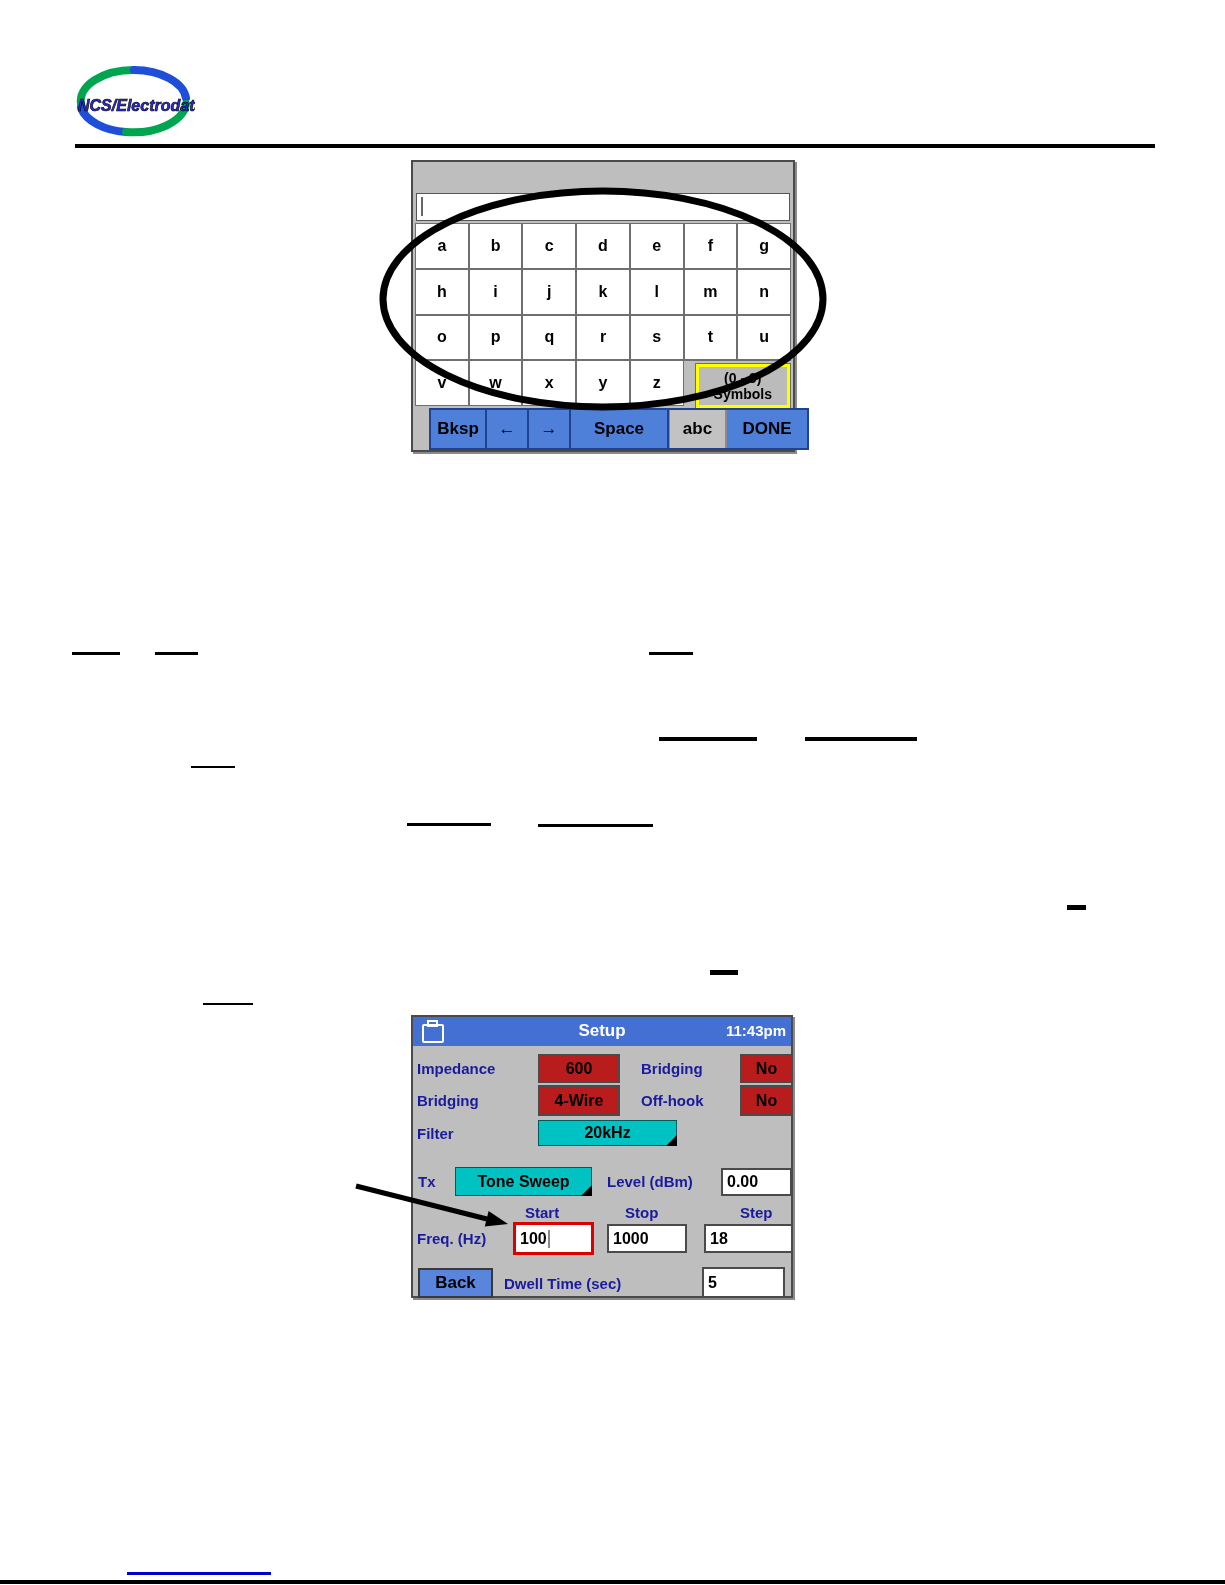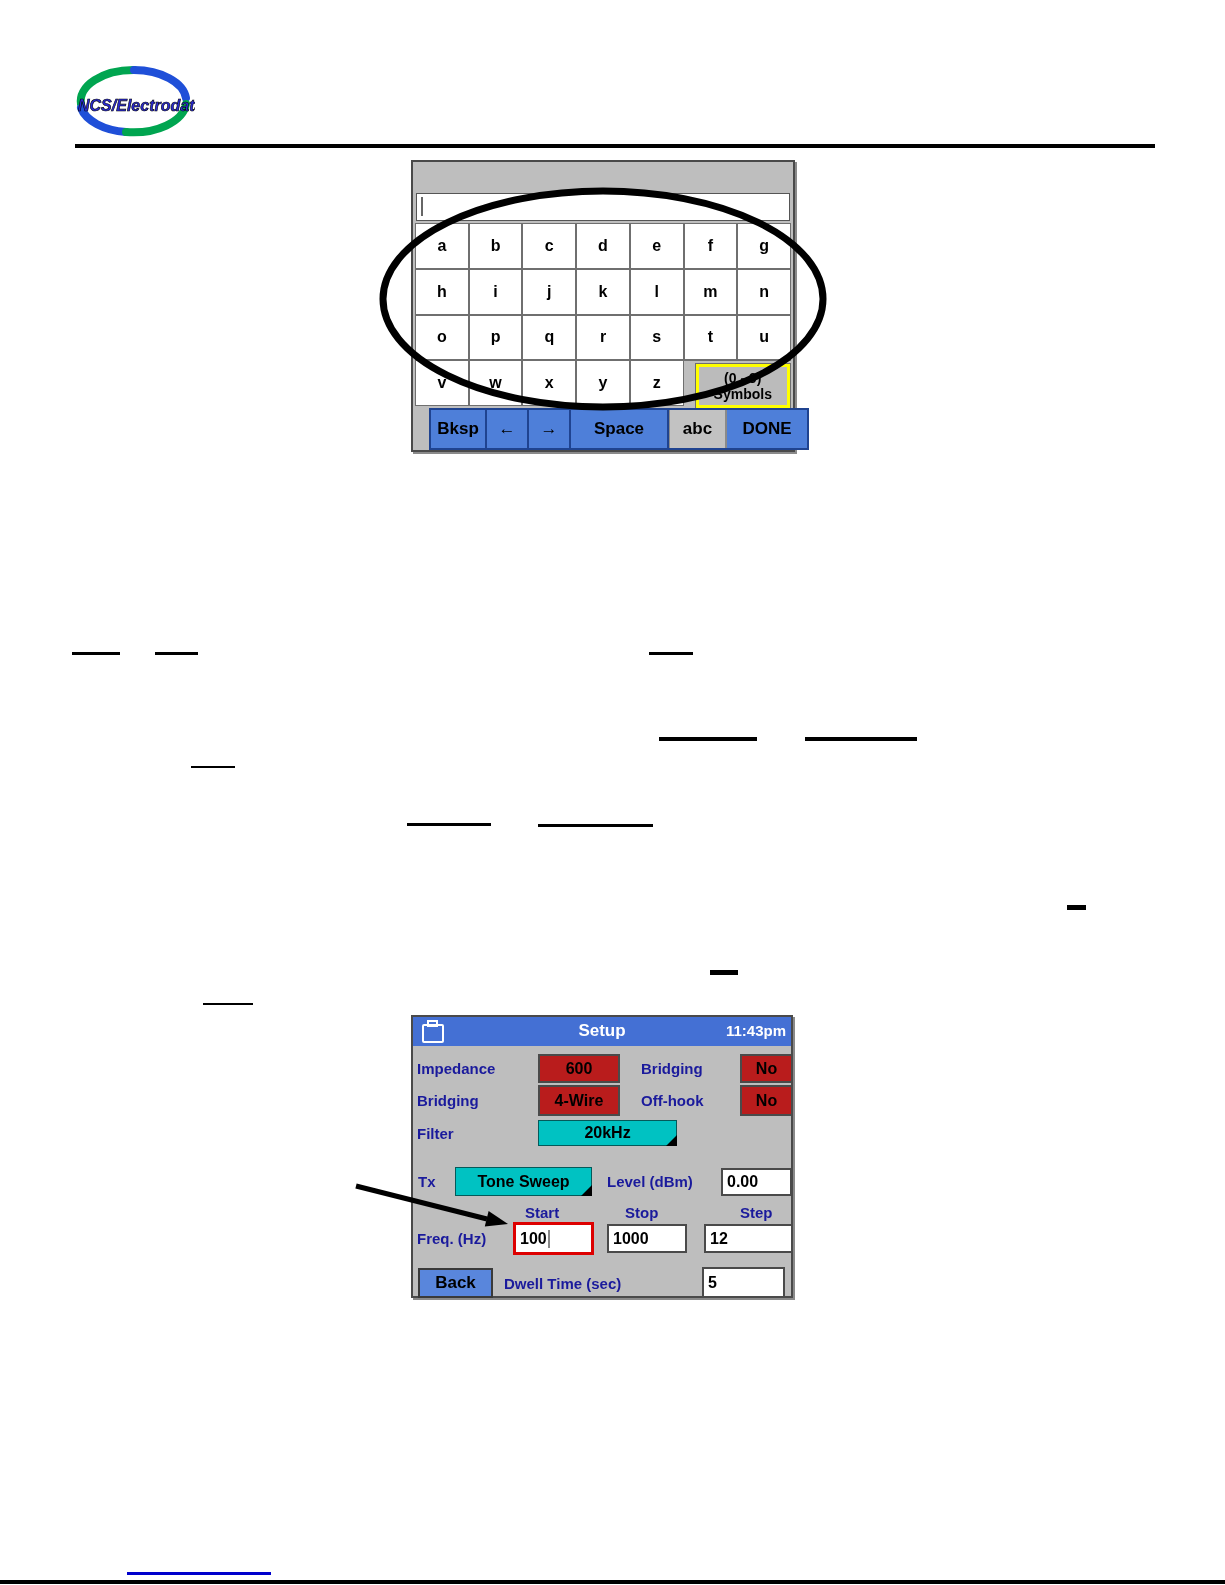--- a/index.html
+++ b/index.html
@@ -171,21 +171,21 @@
     <div class="lbl" style="left:112px;top:186px;height:18px;">Start</div>
     <div class="lbl" style="left:212px;top:186px;height:18px;">Stop</div>
     <div class="lbl" style="left:327px;top:186px;height:18px;">Step</div>
 
     <div class="lbl" style="left:4px;top:206px;height:31px;">Freq. (Hz)</div>
     <div class="redbox" style="left:100px;top:205px;width:81px;height:33px;">
       <span>100</span>
         <span class="fcursor"></span>
     </div>
     <div class="wbox" style="left:194px;top:207px;width:80px;height:29px;">1000</div>
-    <div class="wbox" style="left:291px;top:207px;width:89px;height:29px;">12</div>
+    <div class="wbox" style="left:291px;top:207px;width:89px;height:29px;">18</div>
 
     <div class="backbtn" style="left:5px;top:251px;width:75px;height:30px;">Back</div>
     <div class="lbl" style="left:91px;top:251px;height:30px;">Dwell Time (sec)</div>
     <div class="wbox" style="left:289px;top:250px;width:83px;height:31px;">5</div>
   </div>
 
   <svg class="overlay" style="left:348px;top:1178px;" width="170" height="60" viewBox="0 0 170 60">
     <line x1="8" y1="8" x2="139" y2="41" stroke="#000" stroke-width="5"></line>
     <polygon points="160,46 136.8,48.5 140.6,32.9" fill="#000"></polygon>
   </svg>

